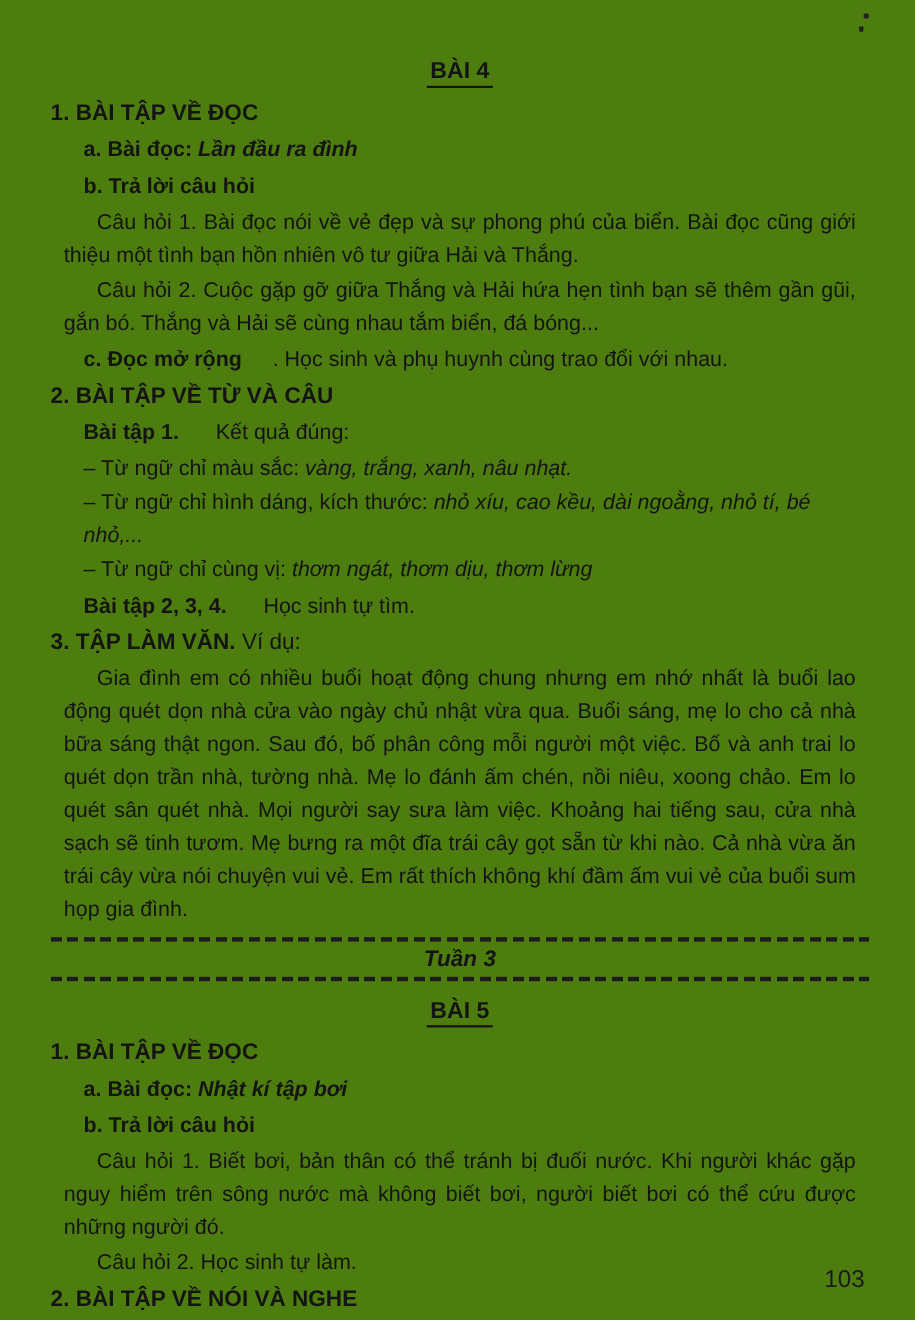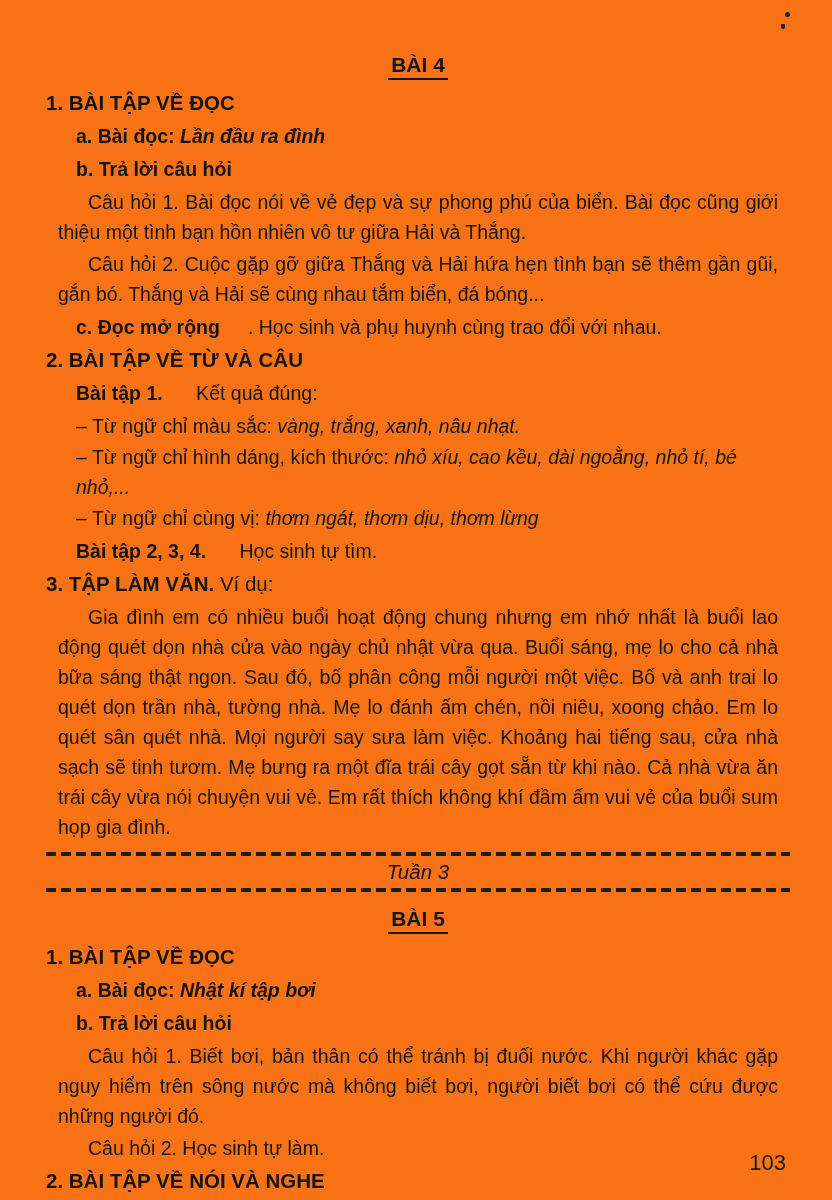--- a/index.html
+++ b/index.html
@@ -2,21 +2,21 @@
 <html><head>
 <meta charset="utf-8">
 <style>
   html, body { margin: 0; padding: 0; background: #ffffff; }
   .page {
     position: relative;
     width: 832px;
     height: 1200px;
     box-sizing: border-box;
     padding: 52px 42px 0 46px;
-    background: #f97316;
+    background: #4d7c0f;
     color: #141414;
     font-family: "Liberation Sans", sans-serif;
     font-size: 19.5px;
     line-height: 30px;
     overflow: hidden;
   }
   .lesson-title {
     text-align: center;
     font-size: 21px;
     font-weight: bold;
@@ -49,21 +49,21 @@
     margin: 1px 0;
   }
   .dash-item .it { font-style: italic; }
   .separator { margin: 10px 0 6px 0; }
   .dash-line {
     height: 4px;
     background: repeating-linear-gradient(90deg, #1c1c1c 0 10px, transparent 10px 15px);
   }
   .separator-label {
     text-align: center;
-    font-weight: normal;
+    font-weight: bold;
     font-style: italic;
     font-size: 20.5px;
     line-height: 28px;
     margin: 2px 0;
   }
   .page-number {
     position: absolute;
     right: 46px;
     bottom: 22px;
     font-size: 22px;

